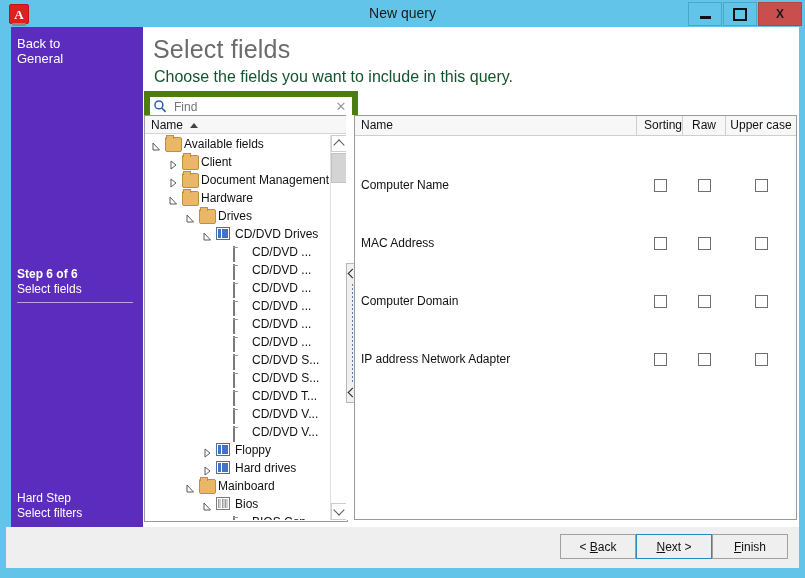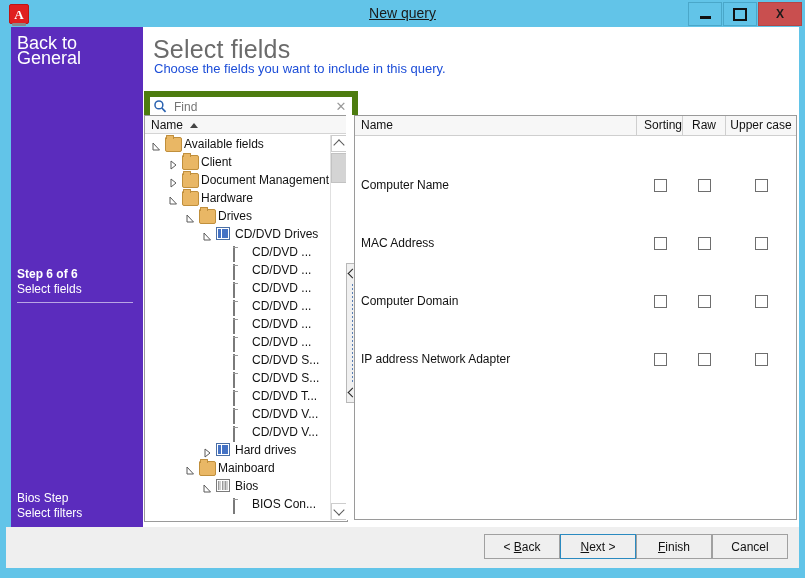--- a/index.html
+++ b/index.html
@@ -11,47 +11,47 @@
   }
   .window{position:relative;width:805px;height:578px;background:#62c4e8;}
 
   
   .titlebar{position:absolute;left:0;top:0;width:805px;height:27px;background:#62c4e8;}
   .app-icon{position:absolute;left:9px;top:4px;width:18px;height:18px;background:#e02020;
             border:1px solid #c01414;border-radius:2px;display:flex;align-items:center;justify-content:center;}
   .app-icon span{color:#fff;font-size:13px;font-weight:bold;line-height:1;font-family:"Liberation Serif",serif;}
   .app-icon::after{content:"";position:absolute;left:2px;right:2px;bottom:-3px;height:3px;background:#8a8a8a;border-radius:1px;}
   .title-text{position:absolute;left:0;top:0;width:805px;height:27px;line-height:27px;text-align:center;
-              font-size:14px;color:#1a1a1a;text-decoration:underline;}
+              font-size:14px;color:#1a1a1a;}
   .wincontrols{position:absolute;right:3px;top:2px;height:22px;display:flex;}
   .wb{width:32px;height:22px;border:1px solid #4aa7c9;background:#62c4e8;margin-left:1px;
       display:flex;align-items:center;justify-content:center;color:#111;font-size:12px;font-weight:bold;}
   .wb.close{background:#c94f4f;border-color:#b54545;width:42px;color:#1a1a1a;}
   .glyph-min{width:11px;height:3px;background:#111;display:block;margin-top:6px;}
   .glyph-max{width:10px;height:9px;border:2px solid #111;display:block;}
 
   
   .dialog{position:absolute;left:6px;top:27px;width:793px;height:541px;background:#efefef;overflow:hidden;}
 
   
   .sidebar{position:absolute;left:0;top:0;width:137px;height:500px;background:#5b2cbd;color:#fff;}
   .sidebar-edge{position:absolute;left:0;top:0;width:5px;height:500px;background:#62c4e8;}
-  .back-link{position:absolute;left:11px;top:9px;width:115px;font-size:18px;line-height:15px;color:#ffffff;cursor:pointer;}
+  .back-link{position:absolute;left:11px;top:9px;width:115px;font-size:13px;line-height:15px;color:#ffffff;cursor:pointer;}
   .step-block{position:absolute;left:11px;top:240px;width:116px;}
   .step-title{font-size:12px;font-weight:bold;line-height:15px;}
   .step-sub{font-size:12px;line-height:15px;}
   .step-rule{margin-top:5px;height:1px;background:#b9a5e4;width:116px;}
   .next-block{position:absolute;left:11px;top:464px;width:116px;}
   .next-title{font-size:12px;line-height:15px;}
   .next-sub{font-size:12px;line-height:15px;}
 
   
   .content{position:absolute;left:137px;top:0;width:656px;height:500px;background:#fff;}
   .page-title{position:absolute;left:10px;top:8px;font-size:25px;color:#6b6b6b;font-weight:normal;letter-spacing:.2px;}
-  .page-sub{position:absolute;left:11px;top:34px;font-size:13px;color:#1d4ed8;}
+  .page-sub{position:absolute;left:11px;top:41px;font-size:16px;color:#14532d;}
 
   
   .findbox{position:absolute;left:1px;top:64px;width:202px;height:20px;border:6px solid #4d7c0f;background:#fff;}
   .find-ico{position:absolute;left:3px;top:2px;width:15px;height:15px;}
   .find-input{position:absolute;left:22px;top:0;width:155px;height:19px;line-height:19px;border:0;outline:0;
               font-family:"Liberation Sans",sans-serif;font-size:12px;color:#555;background:transparent;}
   .find-clear{position:absolute;right:5px;top:2px;width:12px;height:15px;line-height:15px;text-align:center;
               color:#9a9a9a;font-size:13px;cursor:pointer;}
 
   
@@ -158,21 +158,21 @@
       <div class="back-link">
         <div>Back to</div>
         <div>General</div>
       </div>
       <div class="step-block">
         <div class="step-title">Step 6 of 6</div>
         <div class="step-sub">Select fields</div>
         <div class="step-rule"></div>
       </div>
       <div class="next-block">
-        <div class="next-title">Bios Step</div>
+        <div class="next-title">Hard Step</div>
         <div class="next-sub">Select filters</div>
       </div>
     </div>
 
     <div class="content">
       <div class="page-title">Select fields</div>
       <div class="page-sub">Choose the fields you want to include in this query.</div>
 
       <div class="findbox">
         <svg class="find-ico" viewBox="0 0 16 16">
@@ -273,20 +273,33 @@
               <div class="ic" style="left: 88px;"><span class="fld"></span></div>
               <span class="tlabel" style="left: 107px;">CD/DVD T...</span>
             </div>
             <div class="trow">
               <div class="ic" style="left: 88px;"><span class="fld"></span></div>
               <span class="tlabel" style="left: 107px;">CD/DVD V...</span>
             </div>
             <div class="trow">
               <div class="ic" style="left: 88px;"><span class="fld"></span></div>
               <span class="tlabel" style="left: 107px;">CD/DVD V...</span>
+            </div>
+            <div class="trow">
+              <div class="tw" style="left: 57px;"><svg width="10" height="10" viewBox="0 0 10 10">
+                  <path d="M3 1 L8 5 L3 9 Z" fill="none" stroke="#5a5a5a" stroke-width="1"></path>
+                </svg></div>
+              <div class="ic" style="left: 71px;">
+                <span class="tbl">
+                  <i></i>
+                  <i></i>
+                  <i></i>
+                </span>
+              </div>
+              <span class="tlabel" style="left: 90px;">Floppy</span>
             </div>
             <div class="trow">
               <div class="tw" style="left: 57px;"><svg width="10" height="10" viewBox="0 0 10 10">
                   <path d="M3 1 L8 5 L3 9 Z" fill="none" stroke="#5a5a5a" stroke-width="1"></path>
                 </svg></div>
               <div class="ic" style="left: 71px;">
                 <span class="tbl">
                   <i></i>
                   <i></i>
                   <i></i>
@@ -402,18 +415,17 @@
       <div class="btnrow">
         <div class="btn">
             <span id="lbl-back">&lt; <u>B</u>ack</span>
           </div>
         <div class="btn primary">
             <span id="lbl-next"><u>N</u>ext &gt;</span>
           </div>
         <div class="btn">
             <span id="lbl-finish"><u>F</u>inish</span>
           </div>
-        <div class="btn">Cancel</div>
       </div>
     </div>
 
   </div>
 </div>
 
 </body></html>

